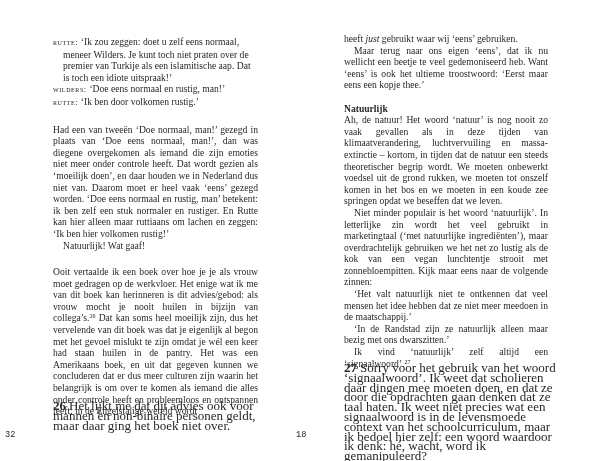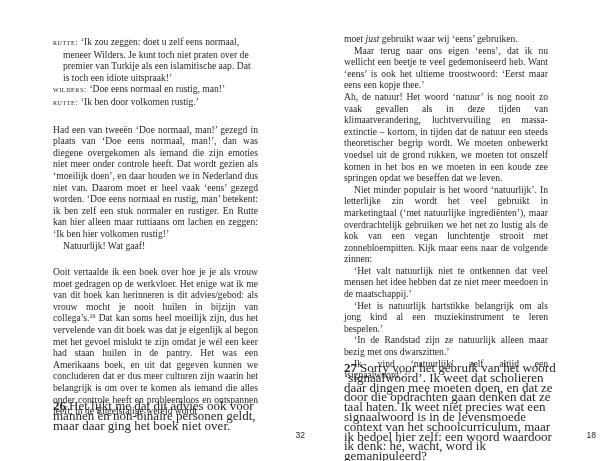--- a/index.html
+++ b/index.html
@@ -35,22 +35,22 @@
     position: absolute;
     font-family: "Liberation Serif", "DejaVu Serif", serif;
     font-size: 13px; line-height: 9.8px;
     text-align: left;
   }
   .left .fn { left: 53px; width: 210px; top: 401px; }
   .right .fn { left: 44px; width: 214px; top: 363px; }
   .fn .num { font-weight: bold; margin-right: 3px; }
   sup { font-size: 6px; line-height: 0; vertical-align: 3px; }
   .pnum {
-    position: absolute; top: 430px; width: 300px; text-align: right;
-    font-family: Liberation Sans, sans-serif;
+    position: absolute; top: 430px; width: 300px; text-align: left;
+    font-family: Liberation Mono, monospace;
     font-size: 8.6px;
   }
   .left .pnum { left: 0px; }
   .right .pnum { left: 0px; }
   .left .pnum span { position: relative; left: 5px; }
   .right .pnum span { position: relative; left: -4px; }
 </style>
 </head>
 <body>
 
@@ -66,26 +66,26 @@
     <p class="gap"><span>Ooit vertaalde ik een boek over hoe je je als vrouw moet gedragen op de werkvloer. Het enige wat ik me van dit boek kan herinneren is dit advies/gebod: als vrouw mocht je nooit huilen in bijzijn van collega’s.</span><sup>26</sup><span> Dat kan soms heel moeilijk zijn, dus het vervelende van dit boek was dat je eigenlijk al begon met het gevoel mislukt te zijn omdat je wél een keer had staan huilen in de pantry. Het was een Amerikaans boek, en uit dat gegeven kunnen we concluderen dat er dus meer culturen zijn waarin het belangrijk is om over te komen als iemand die alles onder controle heeft en probleemloos en ontspannen leeft; in de Engelstalige wereld wordt</span></p>
   </div>
   <div class="fn">
     <span class="num">26</span><span>Het lijkt me dat dit advies ook voor mannen en non-binaire personen geldt, maar daar ging het boek niet over.</span>
   </div>
   <div class="pnum"><span>32</span></div>
 </div>
 
 <div class="page right">
   <div class="body-text" style="top:33px;">
-    <p><span>moet </span><i>just</i><span> gebruikt waar wij ‘eens’ gebruiken.</span></p>
+    <p><span>heeft </span><i>just</i><span> gebruikt waar wij ‘eens’ gebruiken.</span></p>
     <p class="ind">Maar terug naar ons eigen ‘eens’, dat ik nu wellicht een beetje te veel gedemoniseerd heb. Want ‘eens’ is ook het ultieme troostwoord: ‘Eerst maar eens een kopje thee.’</p>
+    <p class="heading">Natuurlijk</p>
     <p>Ah, de natuur! Het woord ‘natuur’ is nog nooit zo vaak gevallen als in deze tijden van klimaatverandering, luchtvervuiling en massa-extinctie – kortom, in tijden dat de natuur een steeds theoretischer begrip wordt. We moeten onbewerkt voedsel uit de grond rukken, we moeten tot onszelf komen in het bos en we moeten in een koude zee springen opdat we beseffen dat we leven.</p>
     <p class="ind">Niet minder populair is het woord ‘natuurlijk’. In letterlijke zin wordt het veel gebruikt in marketingtaal (‘met natuurlijke ingrediënten’), maar overdrachtelijk gebruiken we het net zo lustig als de kok van een vegan lunchtentje strooit met zonnebloempitten. Kijk maar eens naar de volgende zinnen:</p>
     <p class="ind">‘Het valt natuurlijk niet te ontkennen dat veel mensen het idee hebben dat ze niet meer meedoen in de maatschappij.’</p>
-    <p class="ind">‘Het is natuurlijk hartstikke belangrijk om als jong kind al een muziekinstrument te leren bespelen.’</p>
     <p class="ind">‘In de Randstad zijn ze natuurlijk alleen maar bezig met ons dwarszitten.’</p>
     <p class="ind"><span>Ik vind ‘natuurlijk’ zelf altijd een ‘signaalwoord’.</span><sup>27</sup></p>
   </div>
   <div class="fn">
     <span class="num">27</span><span>Sorry voor het gebruik van het woord ‘signaalwoord’. Ik weet dat scholieren daar dingen mee moeten doen, en dat ze door die opdrachten gaan denken dat ze taal haten. Ik weet niet precies wat een signaalwoord is in de levensmoede context van het schoolcurriculum, maar ik bedoel hier zelf: een woord waardoor ik denk: hé, wacht, word ik gemanipuleerd?</span>
   </div>
   <div class="pnum"><span>18</span></div>
 </div>
 
 </body></html>

